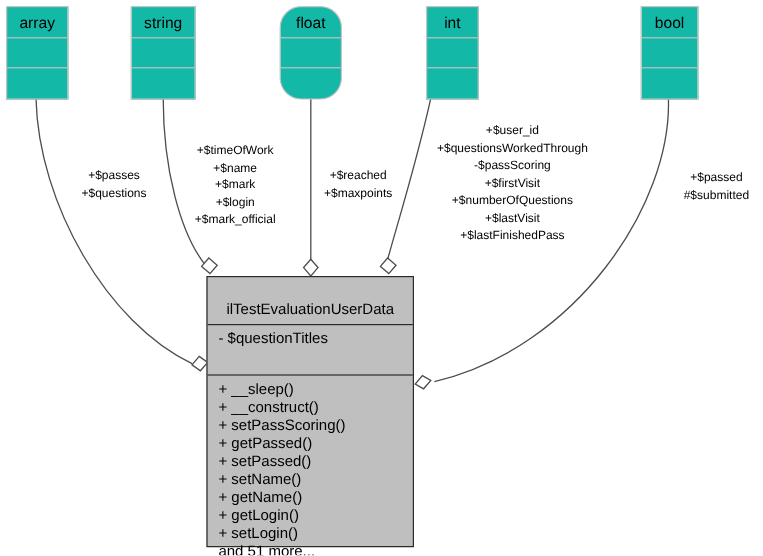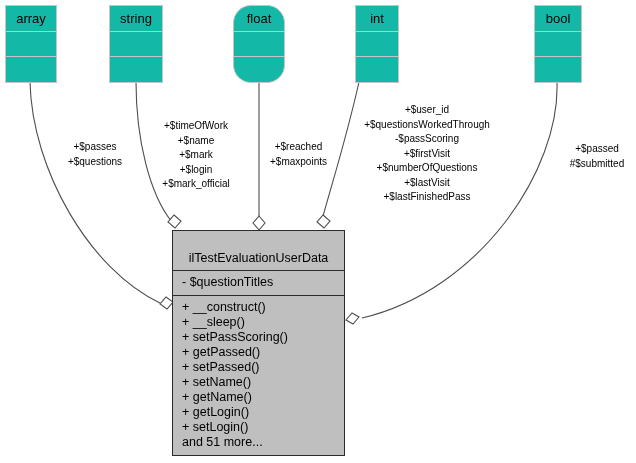--- a/index.html
+++ b/index.html
@@ -62,21 +62,21 @@
     box-sizing: border-box;
     text-align: center;
     font-size: 12.5px;
     color: #000000;
     padding: 20px 8px 5px 8px;
     border-bottom: 1px solid #2b2b2b;
     white-space: nowrap;
   }
   .class-box .cb-attrs {
     box-sizing: border-box;
-    padding: 4px 0 5px 9px;
+    padding: 4px 0 22px 9px;
     border-bottom: 1px solid #2b2b2b;
   }
   .class-box .cb-ops {
     box-sizing: border-box;
     padding: 4px 0 5px 9px;
   }
   .member {
     font-size: 12.5px;
     line-height: 15px;
     color: #000000;
@@ -186,22 +186,22 @@
 
   <div class="class-box" style="left:172px; top:230px; width:173px; height:226px;">
 
     <div class="cb-title">ilTestEvaluationUserData</div>
 
     <div class="cb-attrs">
       <div class="member">- $questionTitles</div>
     </div>
 
     <div class="cb-ops">
+      <div class="member">+ __sleep()</div>
       <div class="member">+ __construct()</div>
-      <div class="member">+ __sleep()</div>
       <div class="member">+ setPassScoring()</div>
       <div class="member">+ getPassed()</div>
       <div class="member">+ setPassed()</div>
       <div class="member">+ setName()</div>
       <div class="member">+ getName()</div>
       <div class="member">+ getLogin()</div>
       <div class="member">+ setLogin()</div>
       <div class="member">and 51 more...</div>
     </div>
   </div>

